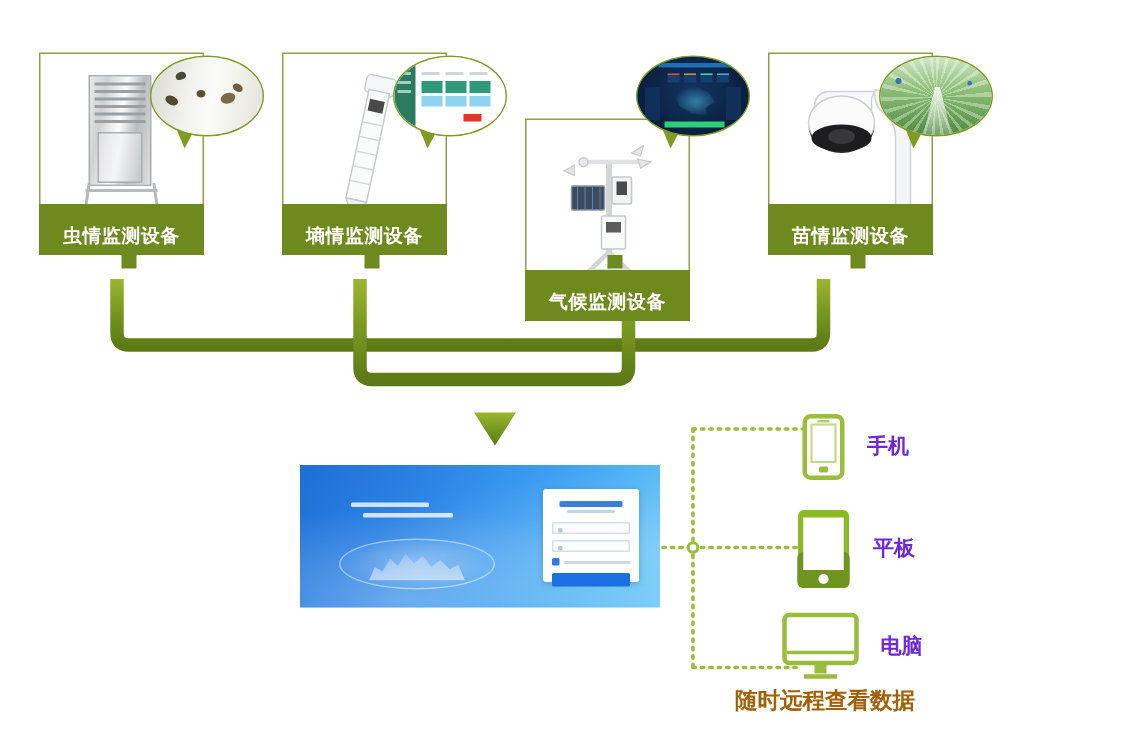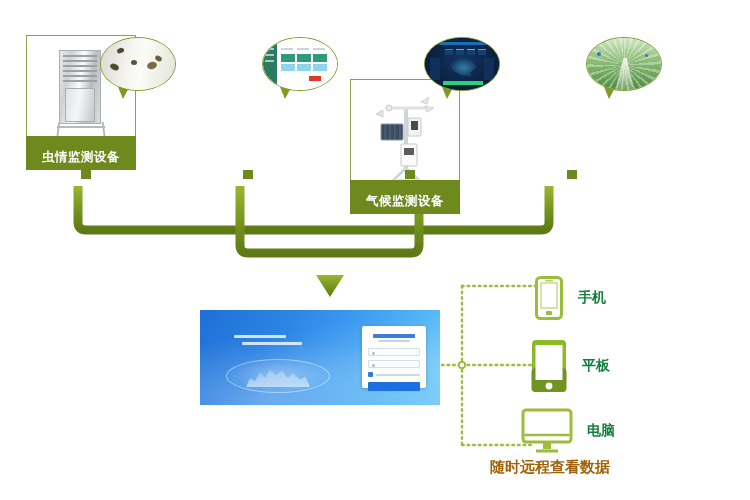--- a/index.html
+++ b/index.html
@@ -172,21 +172,21 @@
   }
   .loginbox .lb-btn {
     height:9px; background:#1c6fe0; border-radius:1px;
   }
 
   
   #dots { position:absolute; left:440px; top:270px; width:180px; height:190px; }
 
   .dev-row { position:absolute; display:flex; align-items:center; gap:14px; }
   .dev-label {
-    font-size: 14px; font-weight: bold; color:#15803d;
+    font-size: 14px; font-weight: bold; color:#6d28d9;
     font-family:"DejaVu Sans","Liberation Sans",sans-serif;
     white-space: nowrap;
   }
   .caption {
     position:absolute; left:490px; top:458px;
     font-size:15px; font-weight:bold; color:#a16207;
     font-family:"DejaVu Sans","Liberation Sans",sans-serif;
     white-space:nowrap;
   }
 </style>
@@ -251,20 +251,43 @@
   <div class="bubble" style="left:100px; top:37px;">
     <div style="position:absolute;inset:0;background:
         linear-gradient(100deg,#d9d9d0 0%,#f2f2ee 35%,#fbfbf8 55%,#e3e3da 100%);"></div>
     <div style="position:absolute;left:16px;top:10px;width:7px;height:5px;background:#4a4a32;border-radius:50% 50% 40% 40%;transform:rotate(-20deg);"></div>
     <div style="position:absolute;left:9px;top:26px;width:9px;height:6px;background:#4f4a30;border-radius:50%;transform:rotate(25deg);"></div>
     <div style="position:absolute;left:30px;top:22px;width:6px;height:5px;background:#5a5238;border-radius:50%;"></div>
     <div style="position:absolute;left:46px;top:24px;width:10px;height:7px;background:#7a6a48;border-radius:50%;transform:rotate(-15deg);"></div>
     <div style="position:absolute;left:54px;top:18px;width:7px;height:5px;background:#6b5d3d;border-radius:50%;transform:rotate(30deg);"></div>
   </div>
 
+  <div class="card" style="left:188px; top:35px;">
+    <div class="card-photo">
+      <svg class="probe" viewBox="0 0 70 104">
+        <g transform="rotate(12 35 52)">
+          <rect x="26" y="4" width="20" height="12" rx="3" fill="#f4f5f6" stroke="#c9ccce" stroke-width="1"></rect>
+          <rect x="29" y="14" width="14" height="74" fill="#fafbfb" stroke="#c9ccce" stroke-width="1"></rect>
+          <rect x="31" y="20" width="10" height="8" fill="#4a4a4a"></rect>
+          <line x1="29" y1="36" x2="43" y2="36" stroke="#d5d8da"></line>
+          <line x1="29" y1="46" x2="43" y2="46" stroke="#d5d8da"></line>
+          <line x1="29" y1="56" x2="43" y2="56" stroke="#d5d8da"></line>
+          <line x1="29" y1="66" x2="43" y2="66" stroke="#d5d8da"></line>
+          <line x1="29" y1="76" x2="43" y2="76" stroke="#d5d8da"></line>
+          <polygon points="29,88 43,88 36,100" fill="#f0f1f2" stroke="#c9ccce" stroke-width="1"></polygon>
+        </g>
+      </svg>
+    </div>
+    <div class="card-band">
+      <svg class="wave" viewBox="0 0 110 16" preserveAspectRatio="none">
+        <path d="M0,12 C20,3 38,3 60,7 C80,11 96,8 110,3 L110,16 L0,16 Z" fill="#6e8a1f"></path>
+      </svg>
+      <div class="label">墒情监测设备</div>
+    </div>
+  </div>
   <div class="card-stub" style="left:243px; top:170px; margin-left:0;"></div>
   <div class="bubble-tail" style="left:278px; top:82px;"></div>
   <div class="bubble" style="left:262px; top:37px; background:#fff;">
     <div style="position:absolute;inset:0;background:#ffffff;"></div>
     <div style="position:absolute;left:0;top:0;width:14px;height:100%;background:#2c7a5f;"></div>
     <div style="position:absolute;left:2px;top:10px;width:9px;height:2px;background:#9fd0bf;"></div>
     <div style="position:absolute;left:2px;top:16px;width:9px;height:2px;background:#9fd0bf;"></div>
     <div style="position:absolute;left:2px;top:22px;width:9px;height:2px;background:#9fd0bf;"></div>
     <div style="position:absolute;left:18px;top:10px;width:12px;height:2px;background:#cfd6da;"></div>
     <div style="position:absolute;left:34px;top:10px;width:12px;height:2px;background:#cfd6da;"></div>
@@ -319,20 +342,38 @@
     <div style="position:absolute;left:42px;top:11px;width:8px;height:6px;background:#15406e;border-top:1.5px solid #3ad9b0;"></div>
     <div style="position:absolute;left:53px;top:11px;width:8px;height:6px;background:#15406e;border-top:1.5px solid #4aa8d9;"></div>
     <div style="position:absolute;left:5px;top:20px;width:10px;height:22px;background:#10305a;"></div>
     <div style="position:absolute;right:5px;top:20px;width:10px;height:22px;background:#10305a;"></div>
     <div style="position:absolute;left:24px;top:20px;width:30px;height:20px;
        background:radial-gradient(ellipse at 50% 50%, rgba(80,190,220,.55), rgba(20,90,150,.1) 70%);
        clip-path: polygon(18% 8%, 52% 0%, 78% 18%, 92% 48%, 70% 72%, 78% 96%, 42% 88%, 14% 64%, 4% 34%);"></div>
     <div style="position:absolute;left:18px;top:43px;width:40px;height:4px;background:#2fd07a;"></div>
   </div>
 
+  <div class="card" style="left:512px; top:35px;">
+    <div class="card-photo">
+      <svg class="camera" viewBox="0 0 94 102">
+        <path d="M62,14 C62,30 76,26 76,44 L76,100 L86,100 L86,42 C86,18 72,12 62,12 Z" fill="#f4f5f6" stroke="#cfd2d4" stroke-width="1"></path>
+        <path d="M62,13 L32,13 C26,13 22,17 22,23 L22,30 L60,30 L60,18 Z" fill="#f7f8f9" stroke="#cfd2d4" stroke-width="1"></path>
+        <ellipse cx="40" cy="34" rx="22" ry="18" fill="#fbfbfc" stroke="#cbced0" stroke-width="1"></ellipse>
+        <path d="M18,36 A22,18 0 0 0 62,36 A22,14 0 0 1 18,36 Z" fill="#2a2a2c"></path>
+        <ellipse cx="40" cy="44" rx="20" ry="9" fill="#1d1d1f"></ellipse>
+        <ellipse cx="40" cy="43" rx="9" ry="5" fill="#38383c"></ellipse>
+      </svg>
+    </div>
+    <div class="card-band">
+      <svg class="wave" viewBox="0 0 110 16" preserveAspectRatio="none">
+        <path d="M0,12 C20,3 40,2 62,6 C82,10 98,8 110,3 L110,16 L0,16 Z" fill="#6e8a1f"></path>
+      </svg>
+      <div class="label">苗情监测设备</div>
+    </div>
+  </div>
   <div class="card-stub" style="left:567px; top:170px; margin-left:0;"></div>
   <div class="bubble-tail" style="left:602px; top:82px;"></div>
   <div class="bubble" style="left:586px; top:37px;">
     <div style="position:absolute;inset:0;background:linear-gradient(180deg,#cfe6c4 0%,#8fc07a 40%,#4e8a3e 100%);"></div>
     <div style="position:absolute;left:0;top:0;width:100%;height:100%;
       background:
         repeating-conic-gradient(from 0deg at 50% 52%,
           rgba(255,255,255,.34) 0deg 5deg, rgba(255,255,255,0) 5deg 14deg);"></div>
     <div style="position:absolute;left:28px;top:20px;width:20px;height:34px;
       background:linear-gradient(180deg,rgba(255,255,255,.85),rgba(255,255,255,.15));

